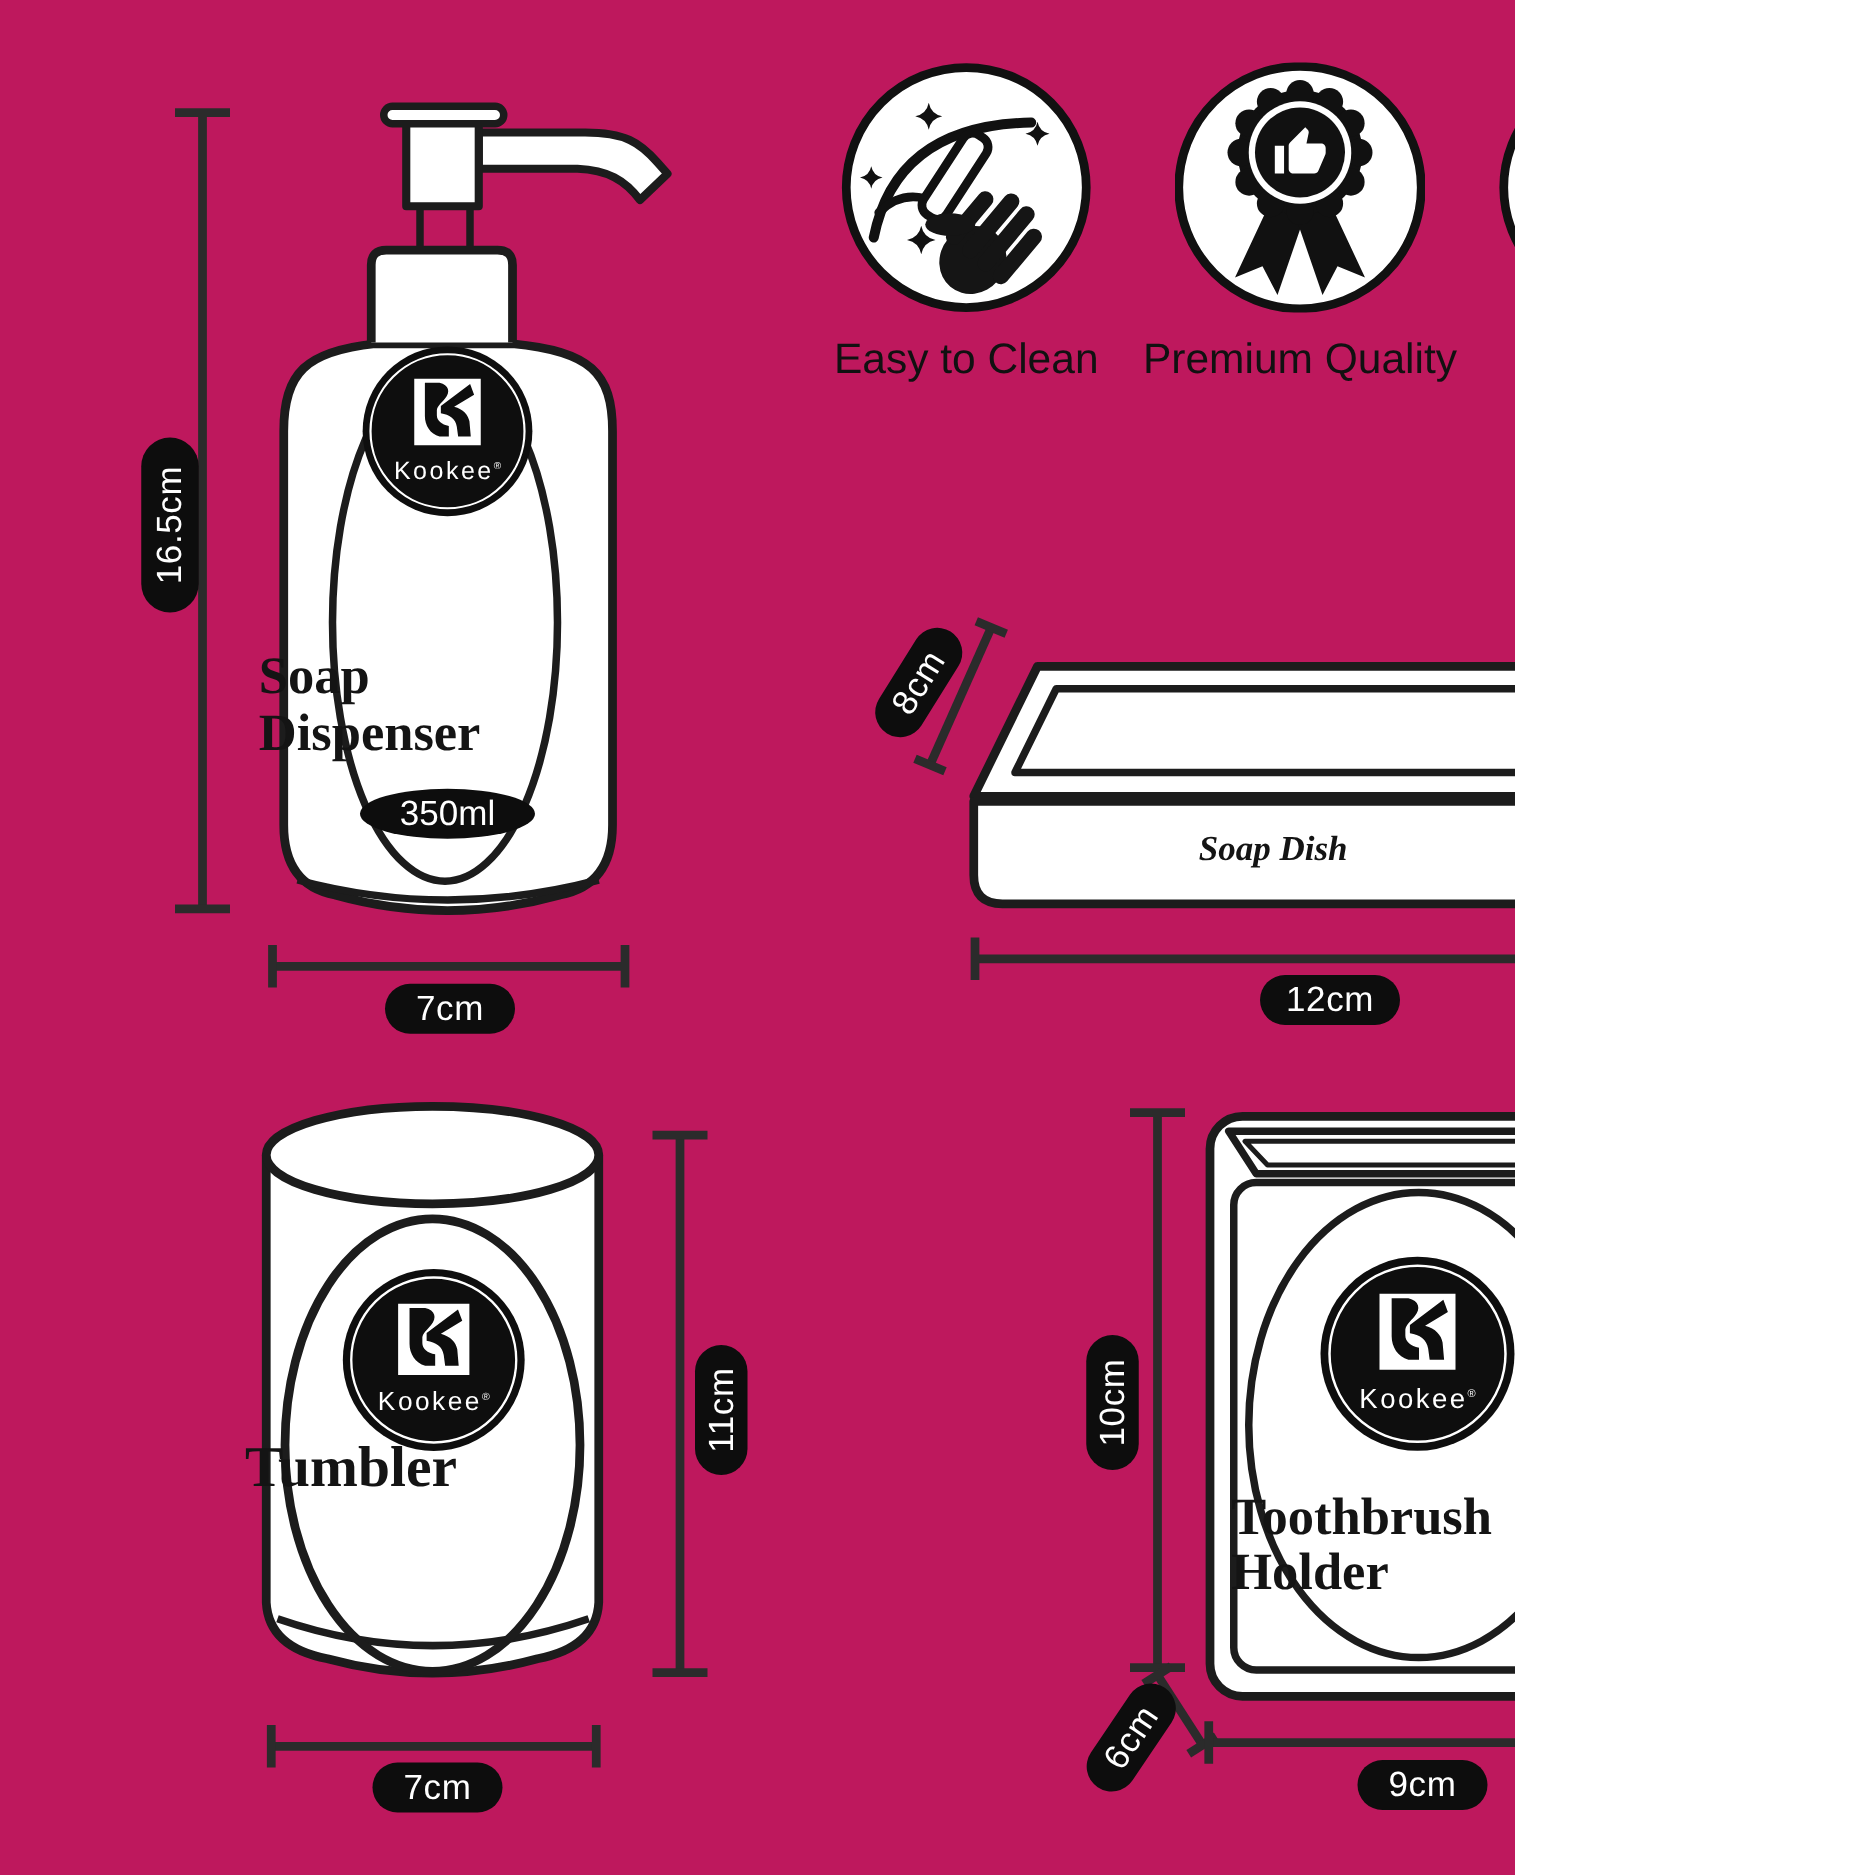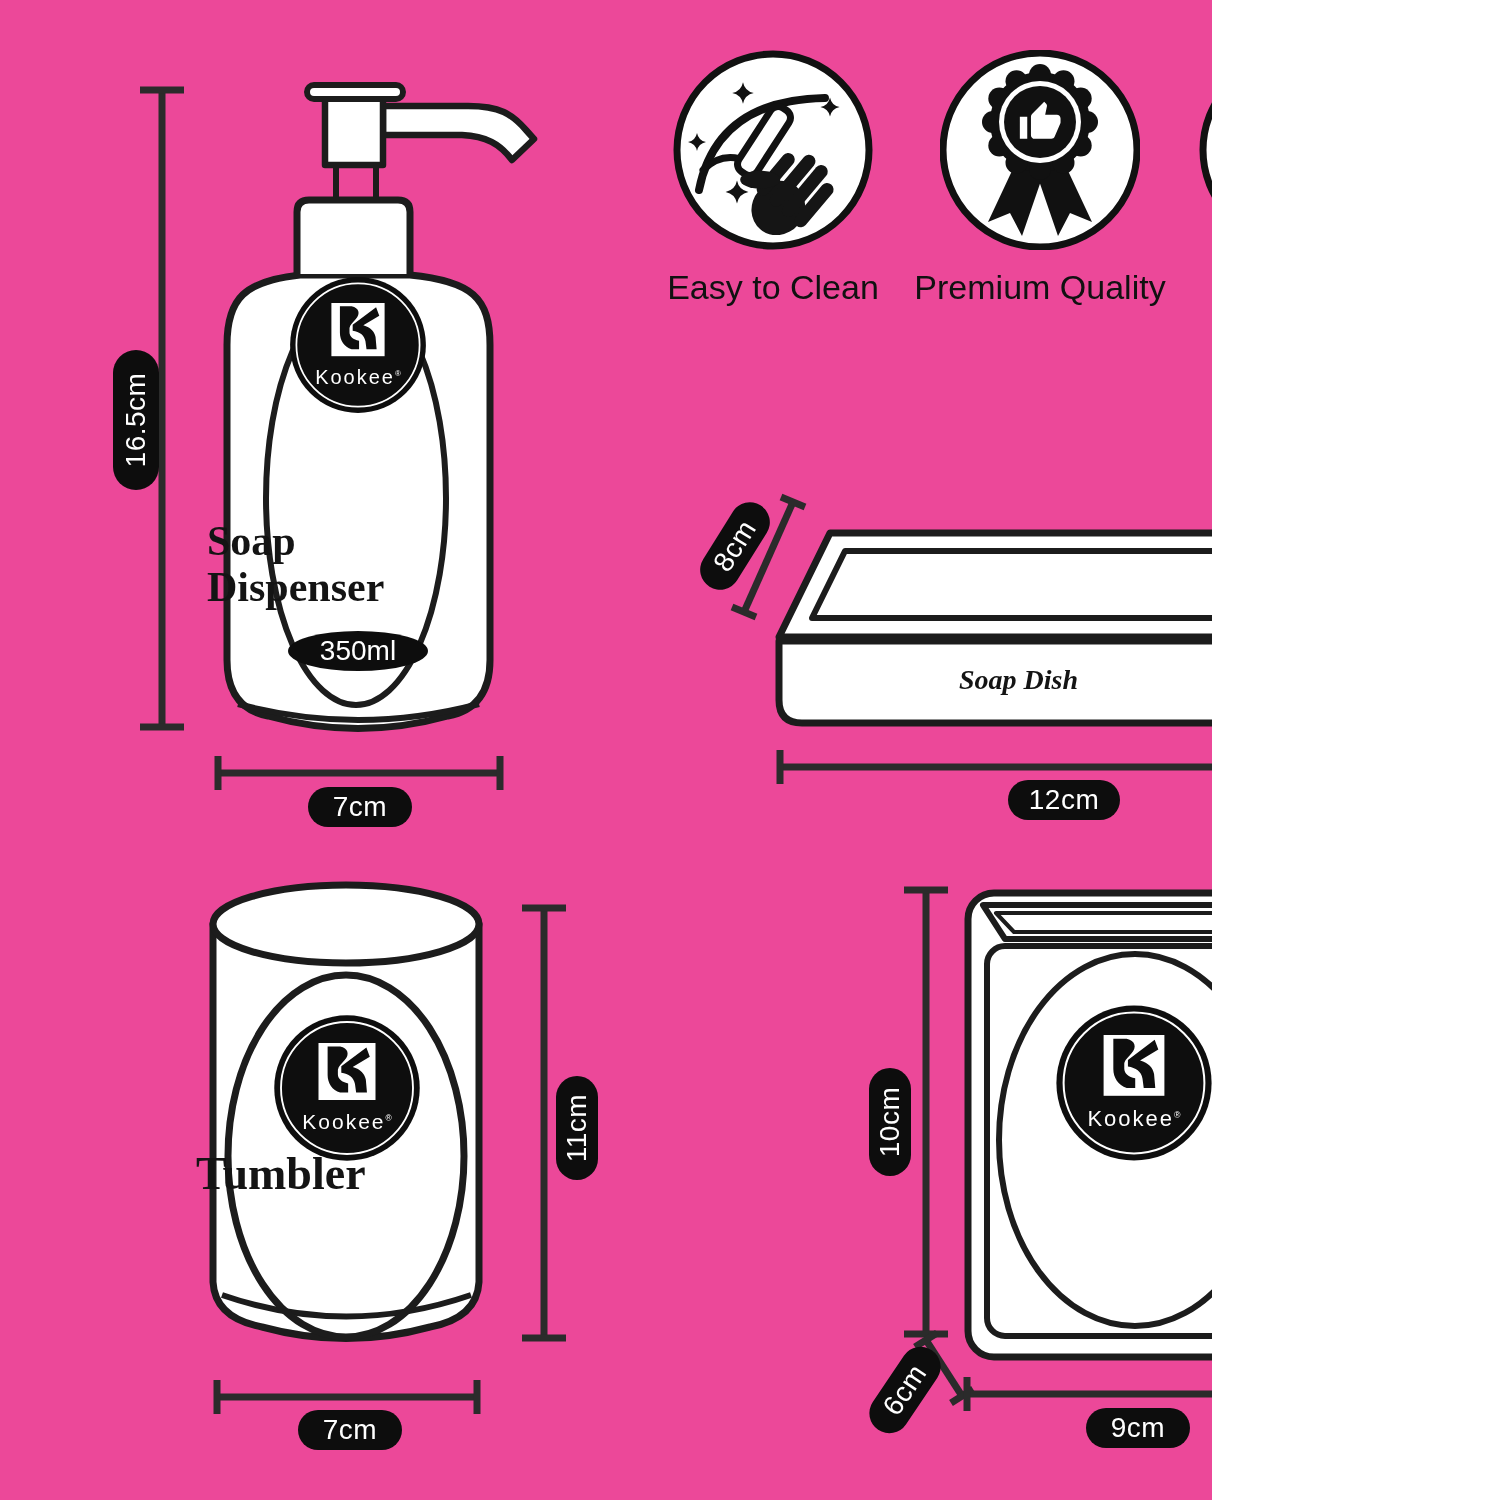--- a/index.html
+++ b/index.html
@@ -1,16 +1,16 @@
 <!DOCTYPE html>
 <html><head>
 <meta charset="utf-8">
 <style>
   html,body{margin:0;padding:0;background:#ffffff;}
-  #stage{position:relative;width:1212px;height:1500px;background:#ec4899;overflow:hidden;
+  #stage{position:relative;width:1212px;height:1500px;background:#be185d;overflow:hidden;
          font-family:"Liberation Sans", sans-serif;}
   #stage svg{position:absolute;left:0;top:0;}
   .abs{position:absolute;}
   .pill{position:absolute;background:#0d0d0d;color:#fff;border-radius:999px;
         display:flex;align-items:center;justify-content:center;
         font-size:28px;font-family:"Liberation Sans",sans-serif;letter-spacing:.5px;}
   .rot90{transform:rotate(-90deg);transform-origin:center;}
   .rot58{transform:rotate(-58deg);transform-origin:center;}
   .rot56{transform:rotate(-56deg);transform-origin:center;}
   .product-name{position:absolute;color:#141414;text-align:left;
@@ -218,20 +218,24 @@
   <div class="product-name" style="left:207px;top:518px;width:300px;font-size:42px;line-height:46px;">
     <span style="display:block">Soap</span>
     <span style="display:block">Dispenser</span>
   </div>
   <div class="cap-ellipse" style="left:288px;top:631px;width:140px;height:40px;">350ml</div>
 
   <div class="product-name" style="left:959px;top:656px;width:300px;font-size:28px;line-height:48px;font-style:italic;">Soap Dish</div>
 
   <div class="product-name" style="left:196px;top:1148px;width:300px;font-size:46px;line-height:52px;">Tumbler</div>
 
+  <div class="product-name" style="left:985px;top:1192px;width:300px;font-size:42px;line-height:44px;">
+    <span style="display:block">Toothbrush</span>
+    <span style="display:block">Holder</span>
+  </div>
 
   <div class="pill rot90" style="left:66px;top:397px;width:140px;height:46px;">16.5cm</div>
   <div class="pill" style="left:308px;top:787px;width:104px;height:40px;">7cm</div>
 
   <div class="pill rot58" style="left:687px;top:526px;width:96px;height:40px;">8cm</div>
   <div class="pill rot90" style="left:1373px;top:659px;width:96px;height:42px;">3cm</div>
   <div class="pill" style="left:1008px;top:780px;width:112px;height:40px;">12cm</div>
 
   <div class="pill rot90" style="left:525px;top:1107px;width:104px;height:42px;">11cm</div>
   <div class="pill" style="left:298px;top:1410px;width:104px;height:40px;">7cm</div>

